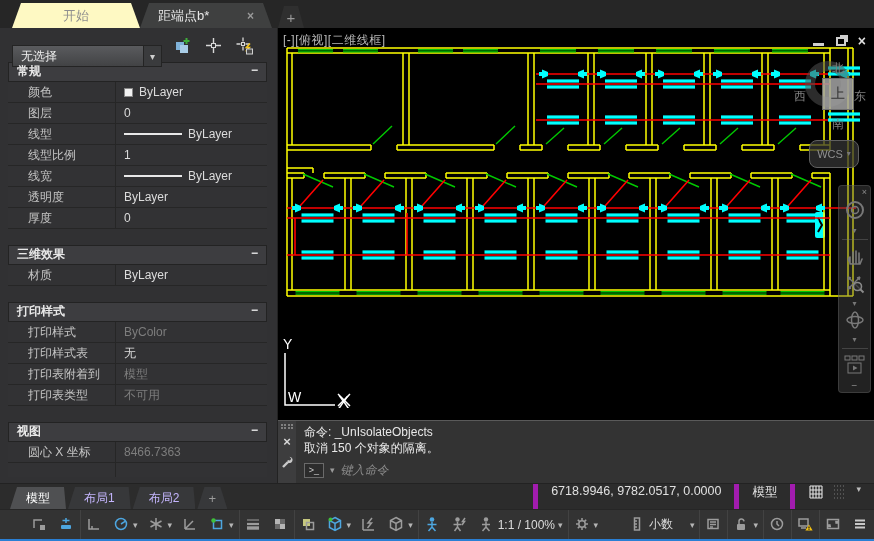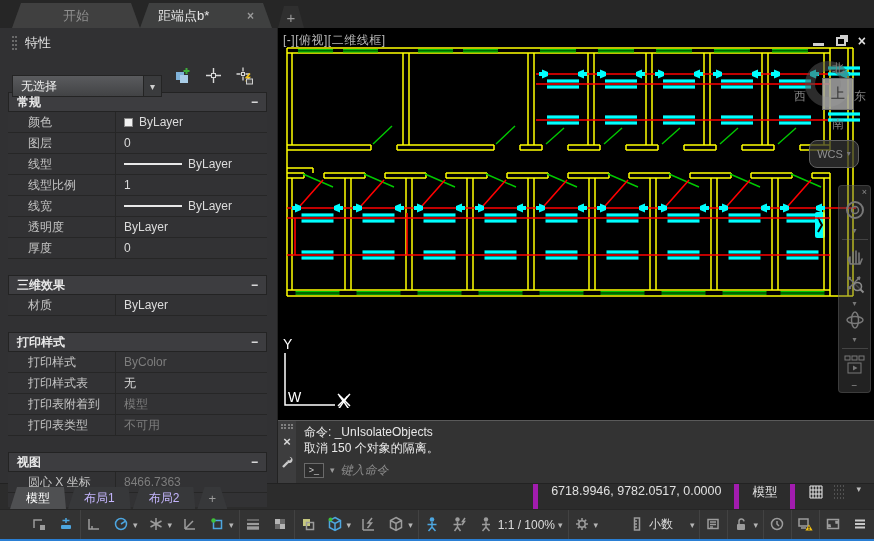--- a/index.html
+++ b/index.html
@@ -3,40 +3,40 @@
 <meta charset="utf-8">
 <style>
   html,body{margin:0;padding:0;background:#1d1d1d;}
   *{box-sizing:border-box;font-family:"Liberation Sans","DejaVu Sans",sans-serif;}
   .app{position:relative;width:874px;height:541px;background:#2e2e2e;overflow:hidden;}
 
   
   .filetabs{height:28px;background:#262626;display:flex;align-items:flex-end;padding-left:12px;}
   .ftab{height:25px;display:flex;align-items:center;gap:10px;padding:0 18px;font-size:13px;
         clip-path:polygon(9px 0,calc(100% - 9px) 0,100% 100%,0 100%);}
-  .ftab.inactive{background:#404040;color:#8f8f8f;width:128px;justify-content:center;}
+  .ftab.inactive{background:#fef9c3;color:#8f8f8f;width:128px;justify-content:center;}
   .ftab.active{background:#3f4040;color:#e8e8e8;width:132px;justify-content:space-between;}
   .tabclose{color:#9a9a9a;font-size:12px;font-weight:bold;}
   .ftab-add{width:26px;height:22px;margin-left:6px;background:#2f2f2f;color:#9a9a9a;
             display:flex;align-items:center;justify-content:center;font-size:15px;
             clip-path:polygon(6px 0,calc(100% - 6px) 0,100% 100%,0 100%);}
 
   
   .main{display:flex;height:455px;}
 
   
   .palette{width:278px;background:#313133;border-right:1px solid #222;position:relative;font-size:12px;color:#cbcbcb;}
   .ptitle{height:30px;display:flex;align-items:center;padding-left:12px;color:#e2e2e2;font-size:13px;gap:8px;}
   .grip-v{width:5px;height:14px;border-left:2px dotted #6a6a6a;border-right:2px dotted #6a6a6a;}
   .pselrow{height:34px;display:flex;align-items:center;padding:0 6px 0 12px;gap:9px;}
   .pselect{flex:0 0 150px;height:22px;background:linear-gradient(#5a5b5e,#424345);border:1px solid #242424;
            display:flex;align-items:center;justify-content:space-between;padding-left:8px;color:#efefef;margin-top:22px;}
   .selbtn{width:18px;height:20px;background:#3a3b3d;border-left:1px solid #242424;display:flex;align-items:center;justify-content:center;color:#cfcfcf;font-size:10px;}
   .pselicon{width:22px;height:22px;display:flex;align-items:center;justify-content:center;}
-  .phdr{height:20px;background:#3d3d40;border:1px solid #232323;margin:0 10px 0 8px;display:flex;align-items:center;
+  .phdr{height:20px;background:#3d3d40;border:1px solid #232323;margin:0 10px 0 8px;display:flex;align-items:flex-start;
         justify-content:space-between;padding:0 8px;color:#e8e8e8;font-weight:bold;}
   .phdr.gap{margin-top:16px;gap:20px;}
   .prow{height:21px;display:flex;margin:0 10px 0 8px;border-bottom:1px solid #262626;background:#323234;}
   .plabel{width:108px;padding-left:20px;display:flex;align-items:center;color:#c4c4c4;border-right:1px solid #262626;}
   .pval{flex:1;display:flex;align-items:center;padding-left:8px;color:#dcdcdc;gap:6px;}
   .pval.dim{color:#7d7d7d;}
   .swatch{width:9px;height:9px;background:#f2f2f2;border:1px solid #888;display:inline-block;}
   .linepfx{width:58px;height:0;border-top:2px solid #e8e8e8;display:inline-block;}
   .prow.partial{height:14px;overflow:hidden;border-bottom:none;}
 
@@ -123,24 +123,20 @@
       <span class="tabclose">×</span>
     </div>
     <div class="ftab-add">
       <span>+</span>
     </div>
   </div>
 
   <div class="main">
 
     <div class="palette">
-      <div class="ptitle">
-        <span class="grip-v"></span>
-        <span>特性</span>
-      </div>
       <div class="pselrow">
         <div class="pselect">
           <span>无选择</span>
           <span class="selbtn">▾</span>
         </div>
         <span class="pselicon">
           <svg width="19" height="19">
               <rect x="3" y="6" width="8" height="8" fill="#7fb2d9"></rect>
               <rect x="7" y="9" width="8" height="8" fill="#a9cde7"></rect>
               <path d="M13.5,2v6M10.5,5h6" stroke="#3fae3b" stroke-width="2" fill="none"></path>

